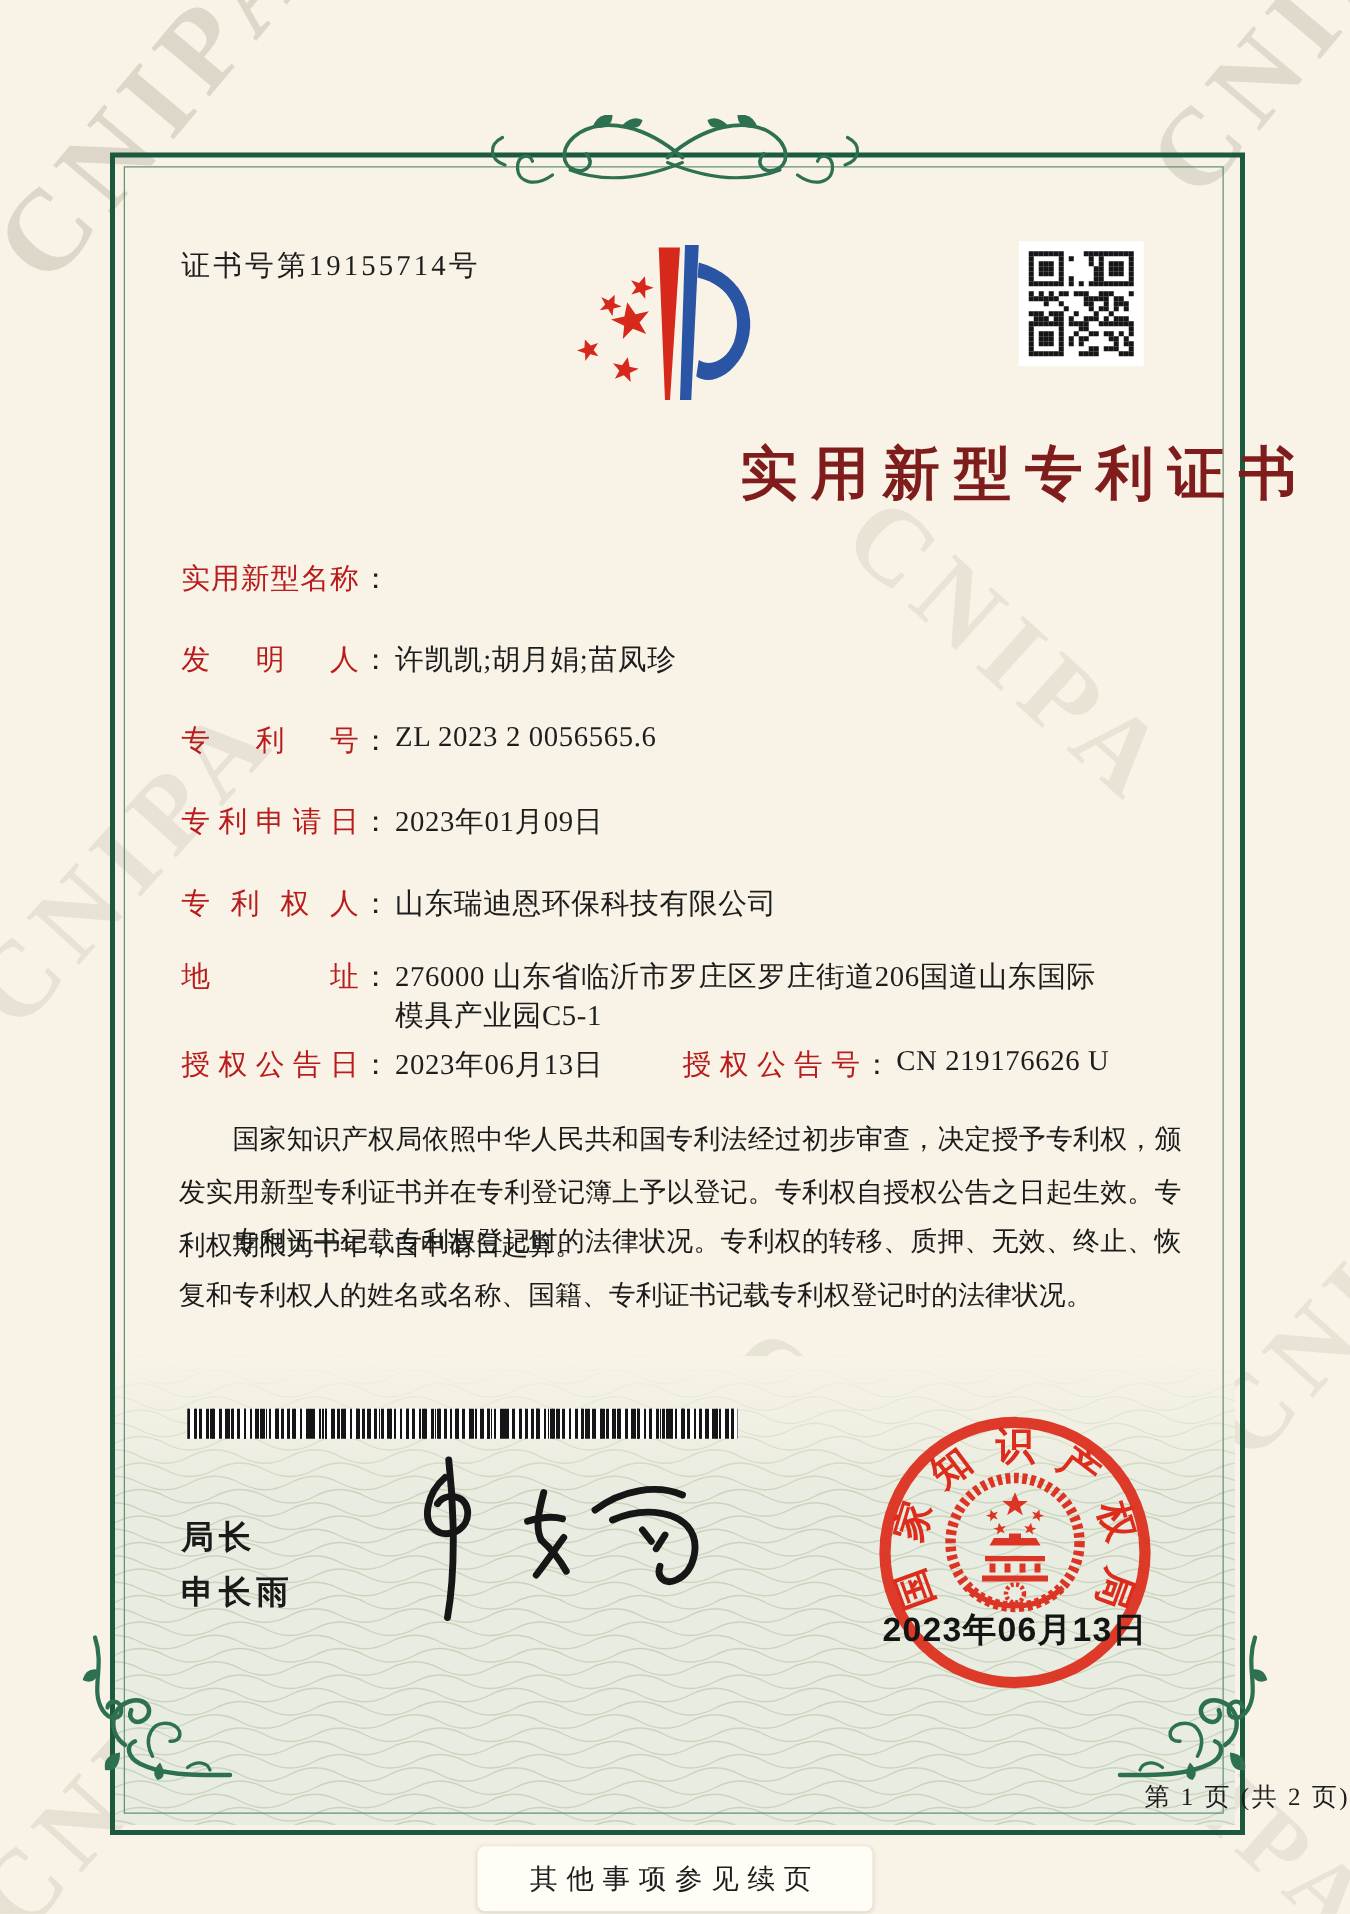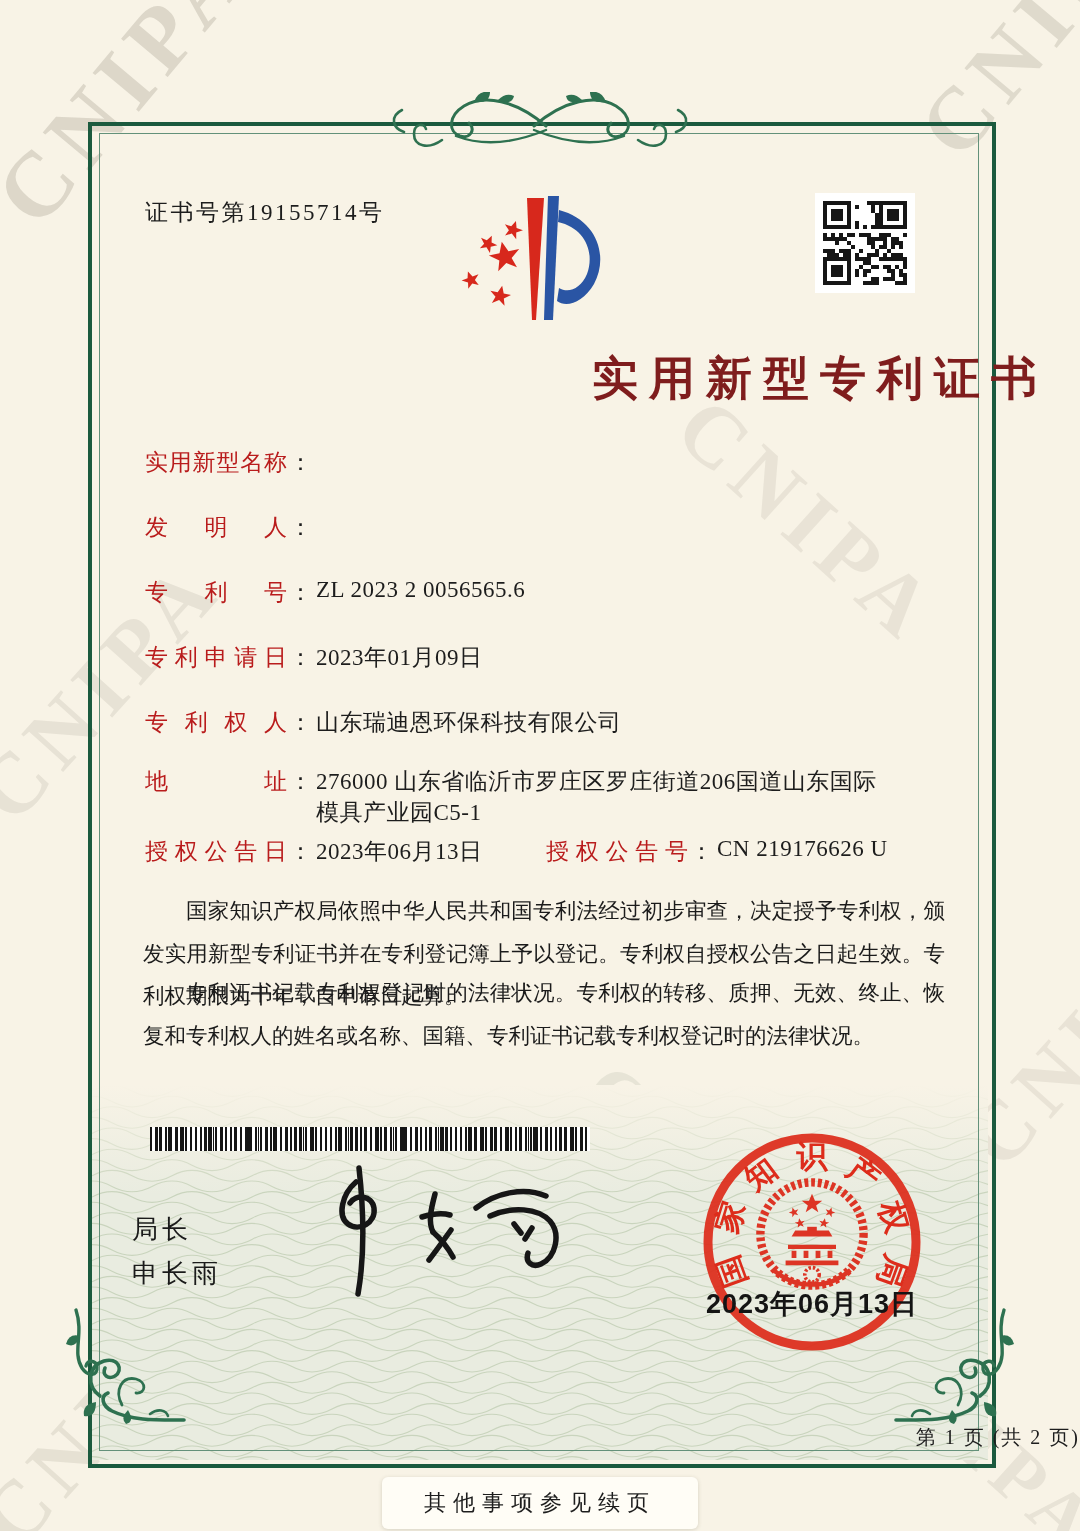--- a/index.html
+++ b/index.html
@@ -84,22 +84,22 @@
   #barcode{
     left:150px;top:1127px;width:440px;height:24px;z-index:5;background:#fff;
     background-image:
       repeating-linear-gradient(90deg,#151515 0 2px,transparent 2px 5px),
       repeating-linear-gradient(90deg,#151515 0 1px,transparent 1px 9px),
       repeating-linear-gradient(90deg,transparent 0 6px,#151515 6px 8px,transparent 8px 13px);
   }
 
   
   .officer-label{
-    left:132px;z-index:5;font-family:"Liberation Sans","DejaVu Sans",sans-serif;
-    font-size:26px;font-weight:normal;letter-spacing:4px;color:#1a1a1a;
+    left:145px;z-index:5;font-family:"Liberation Sans","DejaVu Sans",sans-serif;
+    font-size:26px;font-weight:bold;letter-spacing:4px;color:#1a1a1a;
   }
   #sig{left:292px;top:1162px;z-index:5;}
 
   
   #seal{left:692px;top:1122px;width:240px;height:240px;z-index:6;}
   #seal .ring{position:absolute;left:0;top:0;}
   .seal-char{
     position:absolute;left:50%;top:50%;z-index:2;
     font-size:31px;font-weight:bold;color:#dd2c1b;
     font-family:"Liberation Serif","DejaVu Serif",serif;
@@ -676,20 +676,21 @@
 
 <div id="doc-title" class="abs">实用新型专利证书</div>
 
 <div class="abs field-row" style="top:447px">
   <span class="flabel">实用新型名称</span>
     <span class="fcolon">：</span>
 </div>
 <div class="abs field-row" style="top:512px">
   <span class="flabel">发明人</span>
     <span class="fcolon">：</span>
+  <span class="fvalue">许凯凯;胡月娟;苗凤珍</span>
 </div>
 <div class="abs field-row" style="top:577px">
   <span class="flabel">专利号</span>
     <span class="fcolon">：</span>
   <span class="fvalue">ZL 2023 2 0056565.6</span>
 </div>
 <div class="abs field-row" style="top:642px">
   <span class="flabel">专利申请日</span>
     <span class="fcolon">：</span>
   <span class="fvalue">2023年01月09日</span>

